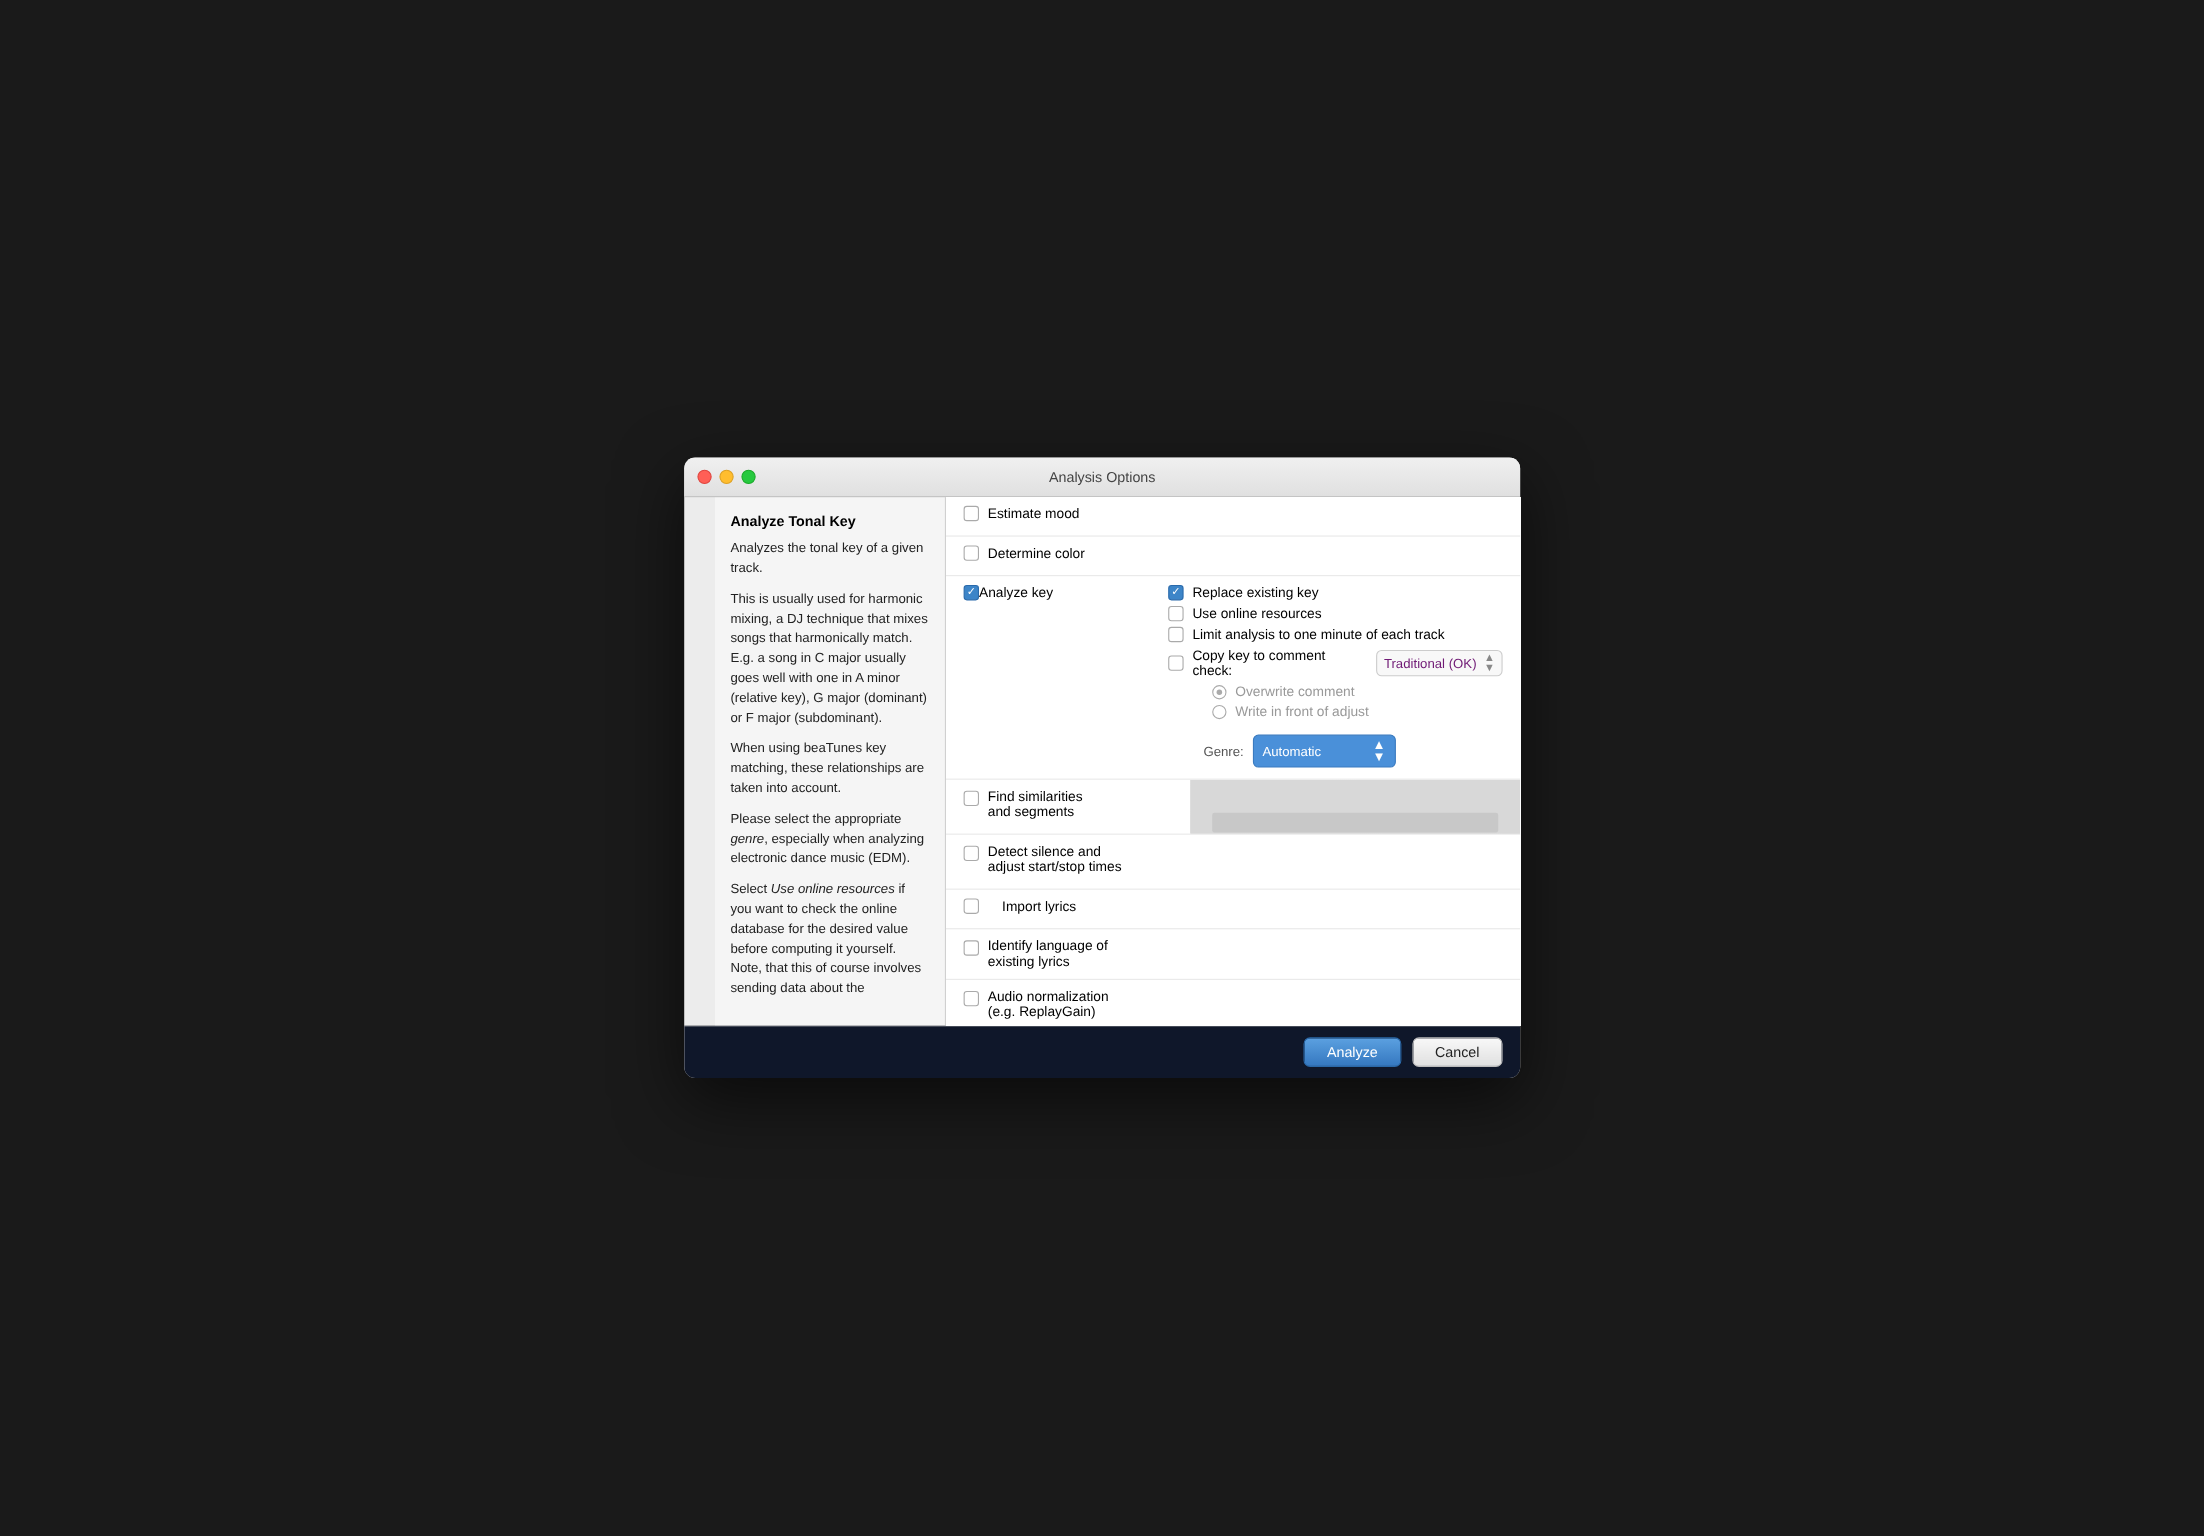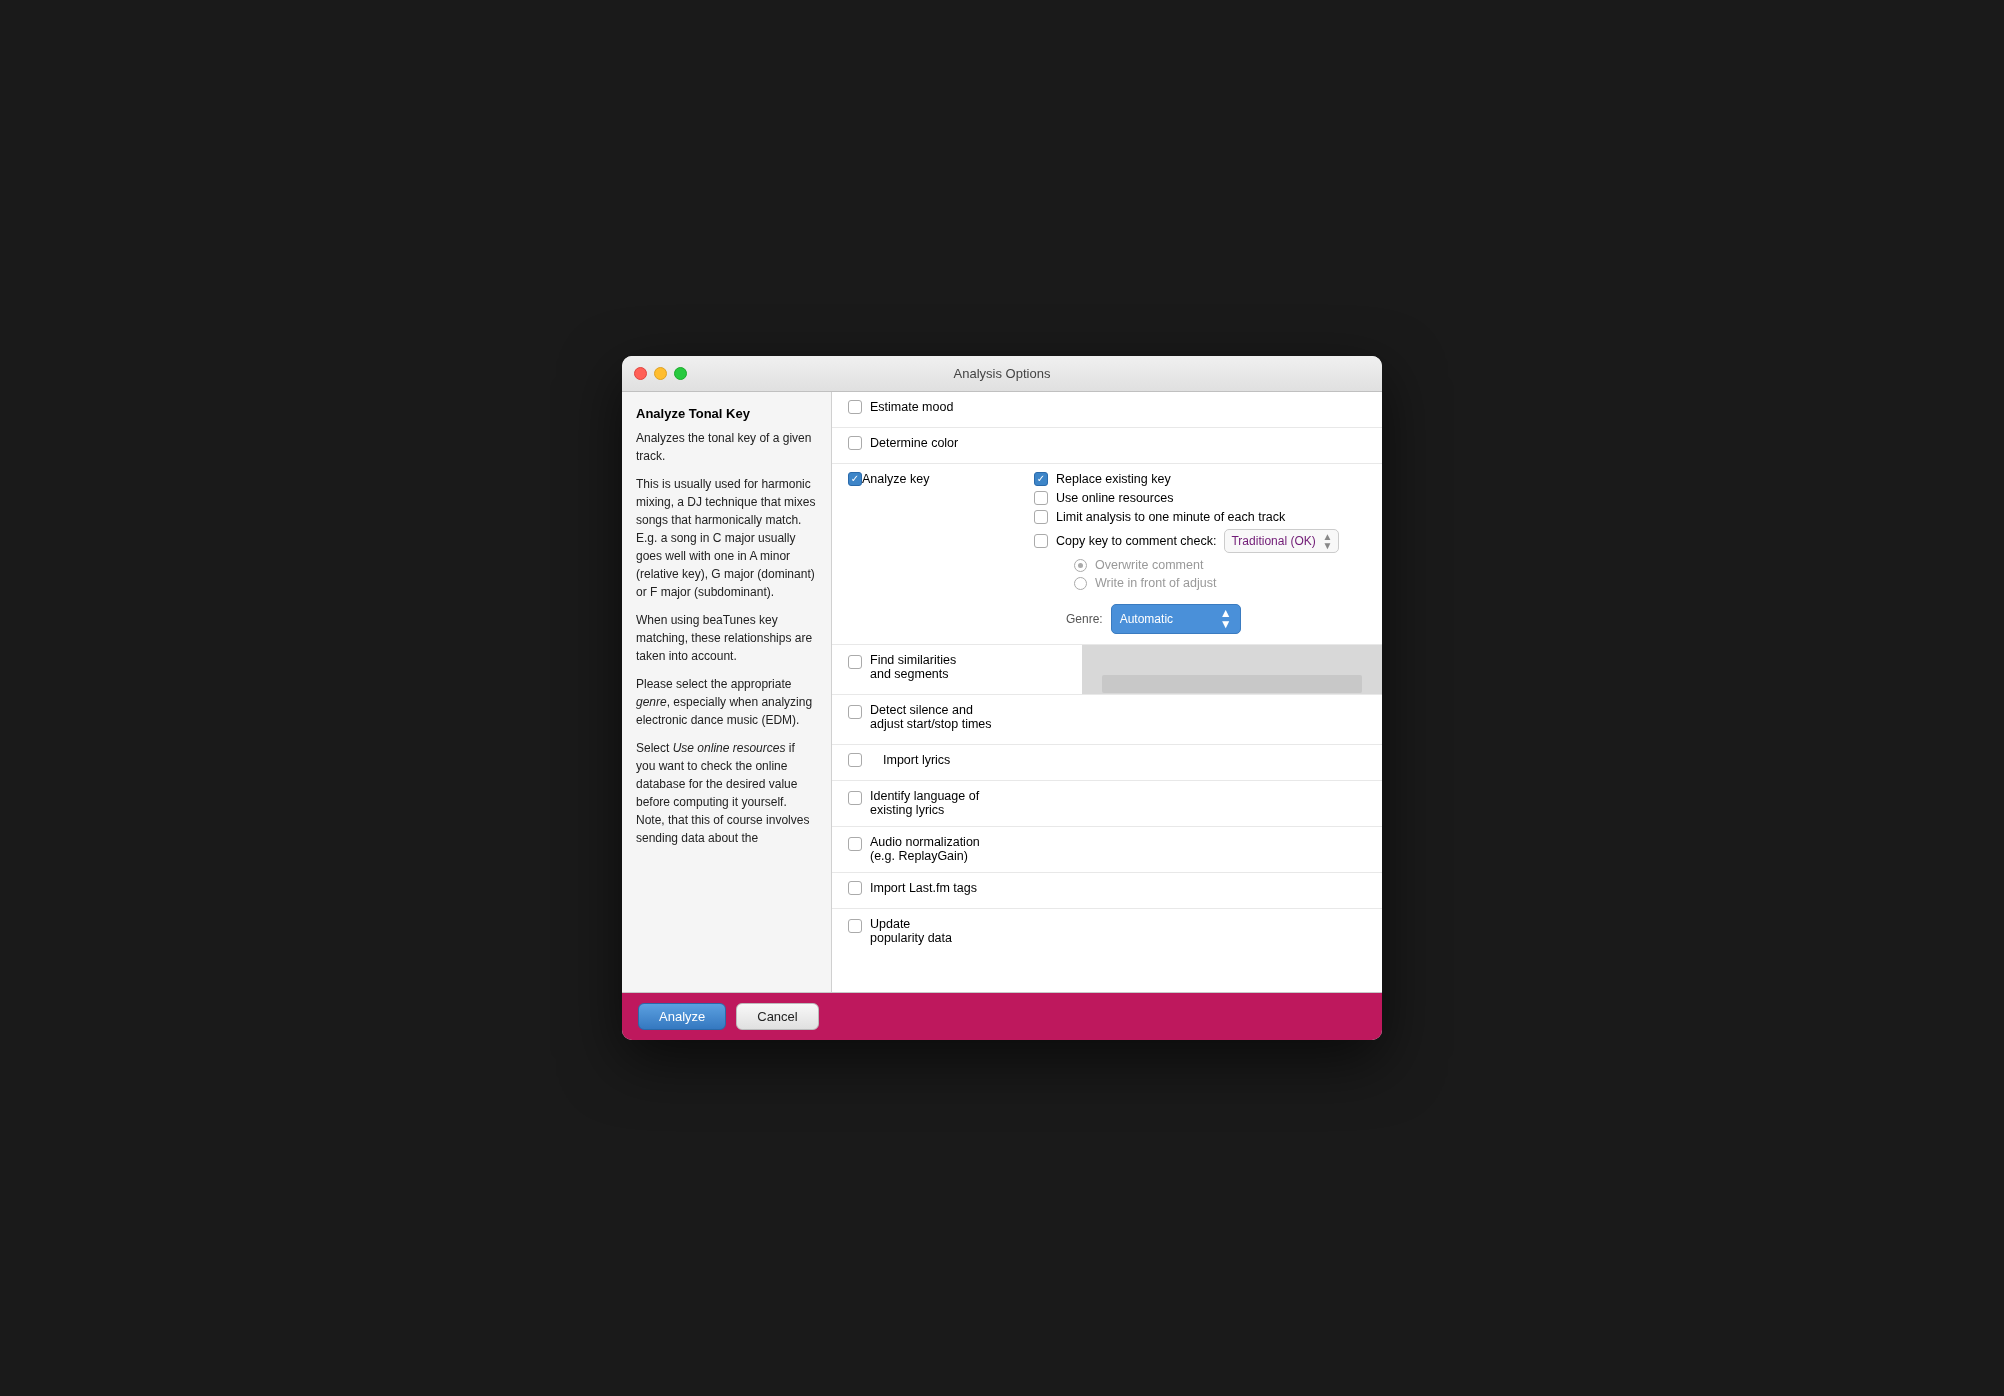--- a/index.html
+++ b/index.html
@@ -46,21 +46,22 @@
     .tb-close { background: #ff5f56; border-color: #e0443e; }
     .tb-minimize { background: #ffbd2e; border-color: #dea123; }
     .tb-maximize { background: #27c93f; border-color: #1aab29; }
     .title-bar-title {
       font-size: 13px;
       font-weight: 500;
       color: #444;
     }
     .window-body {
       display: flex;
-      height: 600px;
+      height: 480px;
+      padding-left: 28px;
     }
     
     .sidebar {
       width: 210px;
       min-width: 210px;
       background: #f5f5f5;
       border-right: 1px solid #d0d0d0;
       overflow-y: auto;
       padding: 14px 14px 14px 14px;
     }
@@ -237,24 +238,25 @@
     }
 
     
     .screenshot-overlay {
       position: relative;
       overflow: hidden;
     }
 
     
     .bottom-bar {
-      background: #be185d;
+      background: #0f172a;
       border-top: 1px solid #c8c8c8;
       padding: 10px 16px;
       display: flex;
+      justify-content: flex-end;
       gap: 10px;
       align-items: center;
     }
     .btn {
       padding: 5px 20px;
       border-radius: 6px;
       font-size: 13px;
       cursor: pointer;
       border: 1px solid #bbb;
       background: linear-gradient(to bottom, #f8f8f8, #e0e0e0);

